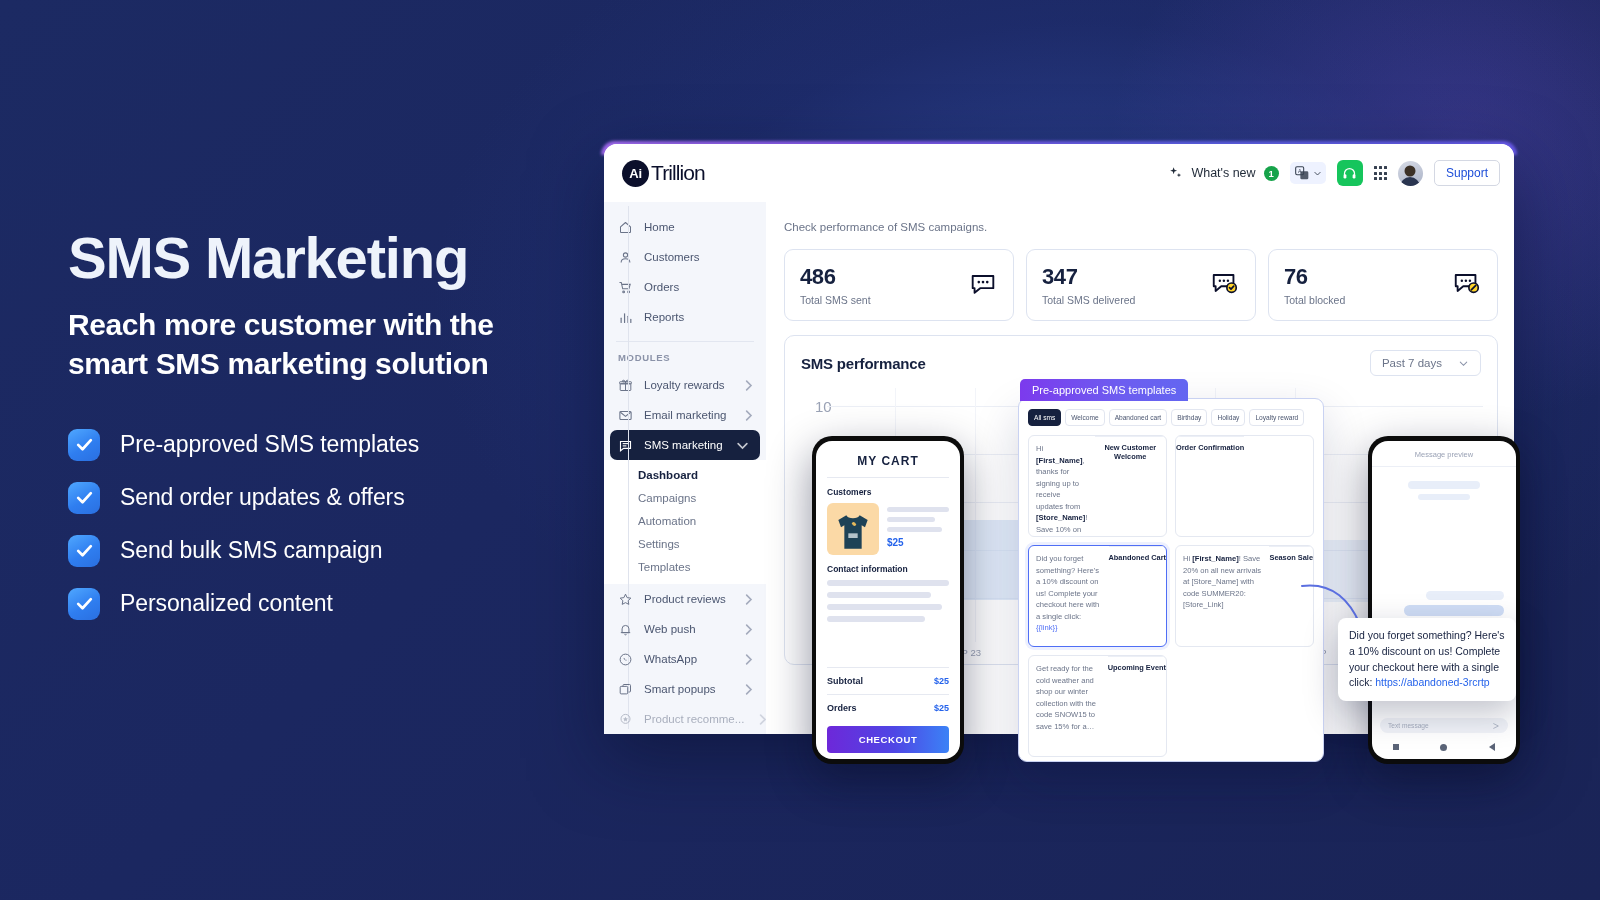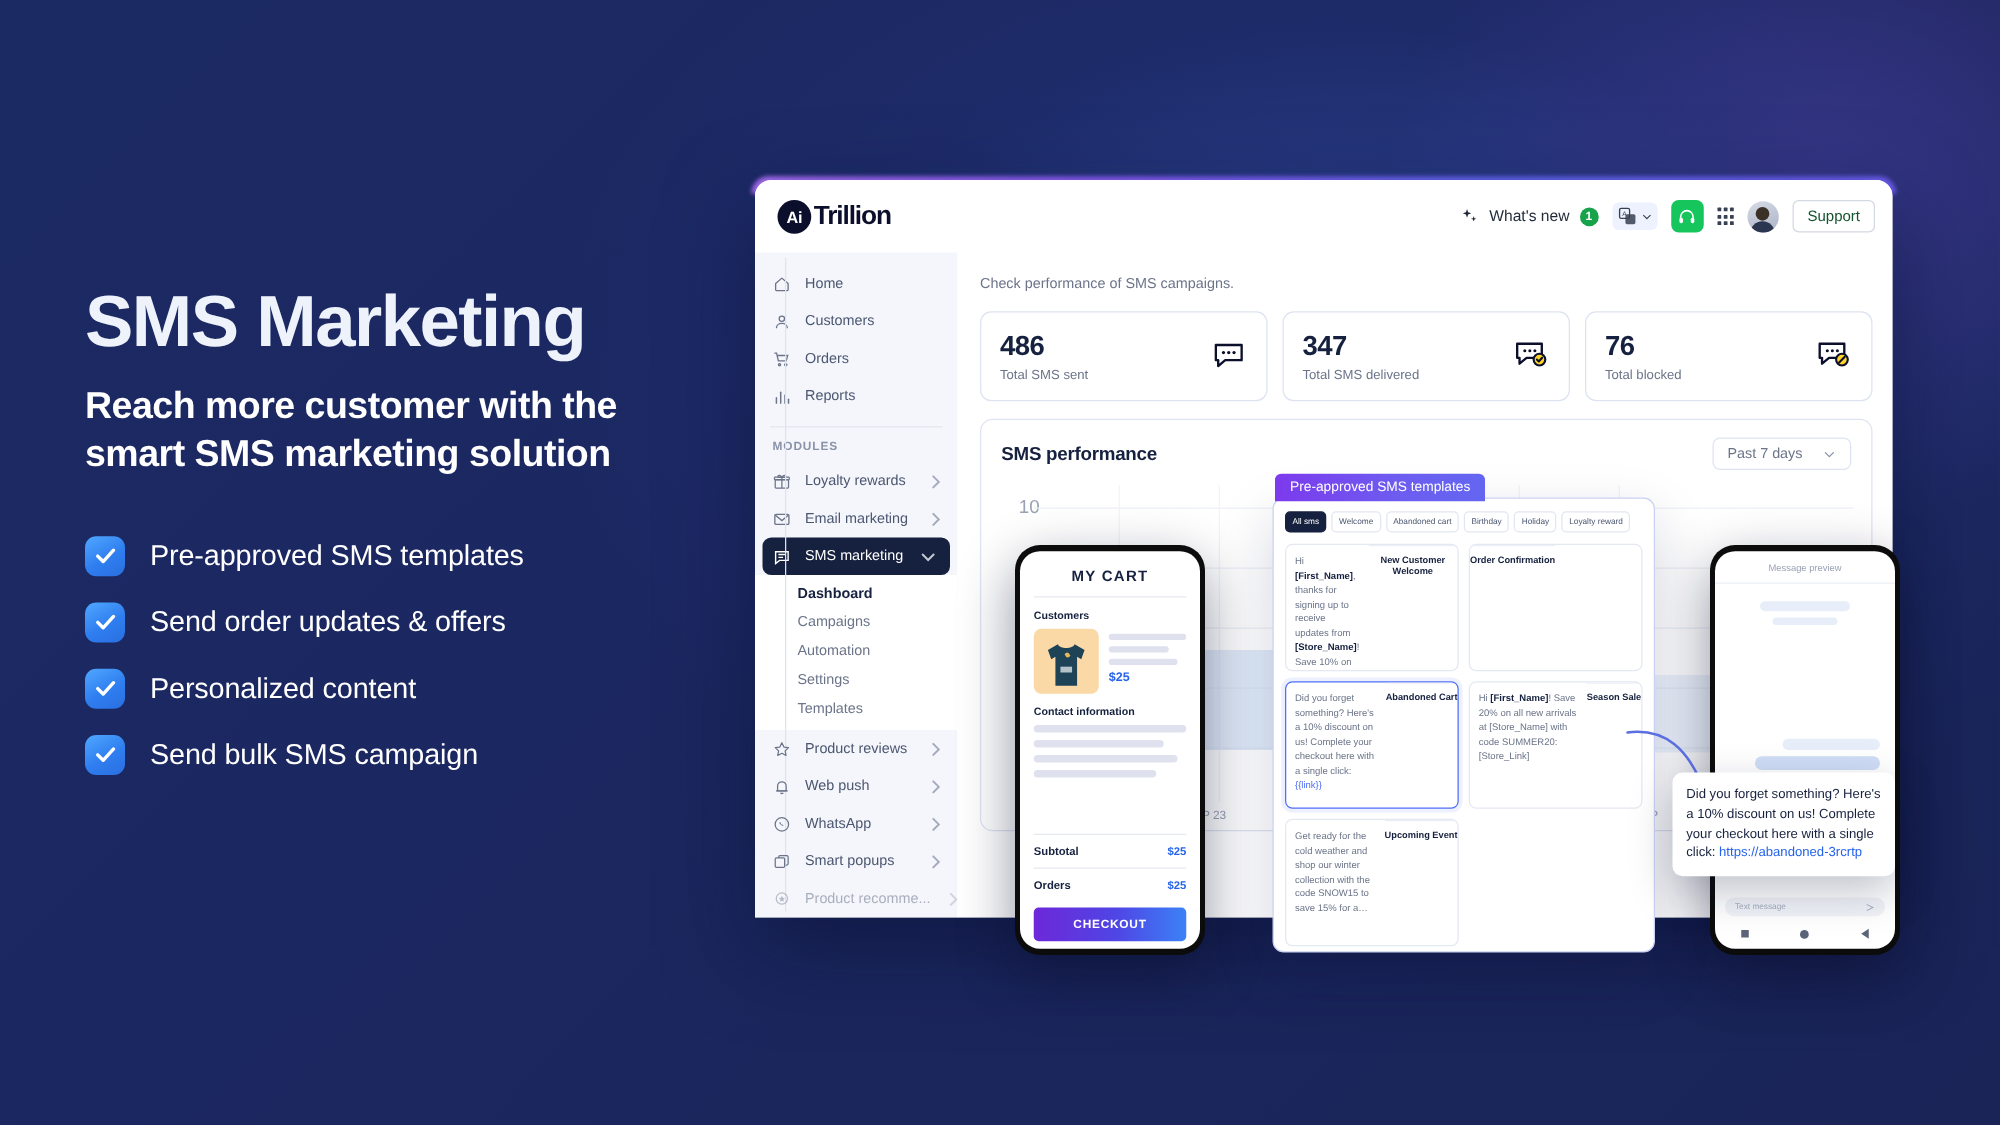--- a/index.html
+++ b/index.html
@@ -64,21 +64,21 @@
     height: 58px; background: #fff; display: flex; align-items: center;
     padding: 0 14px 0 18px; position: relative;
   }
   .logo { display: flex; align-items: center; gap: 1px; }
   .logo-badge {
     width: 27px; height: 27px; border-radius: 50%;
     background: #0b0f2b; color: #fff; font-weight: 700; font-size: 13px;
     display: flex; align-items: center; justify-content: center;
     letter-spacing: -0.3px;
   }
-  .logo-text { font-size: 21px; font-weight: 700; color: #0b0f2b; letter-spacing: -0.9px; margin-left: 1px;}
+  .logo-text { font-size: 21px; font-weight: 400; color: #0b0f2b; letter-spacing: -0.9px; margin-left: 1px;}
   .top-right { margin-left: auto; display: flex; align-items: center; gap: 11px; }
   .whatsnew { display:flex; align-items:center; gap:8px; font-size:12.5px; color:#1f2937; font-weight:500; }
   .spark { width: 15px; height: 15px; display:block; }
   .badge-1 {
     width: 15px; height: 15px; border-radius: 50%; background:#16a34a; color:#fff;
     font-size: 9.5px; font-weight:700; display:flex; align-items:center; justify-content:center;
   }
   .trans-btn {
     display:flex; align-items:center; gap:3px; background:#eef2ff;
     border-radius:5px; padding:3px 4px;
@@ -95,21 +95,21 @@
     width: 25px; height: 25px; border-radius: 50%; overflow:hidden;
     background: linear-gradient(160deg,#d7dbe6,#aab2c6);
     position: relative;
   }
   .avatar .face { position:absolute; left:50%; top:40%; transform:translate(-50%,-50%);
     width:11px;height:11px;border-radius:50%;background:#3b3026;}
   .avatar .body { position:absolute; left:50%; bottom:-3px; transform:translateX(-50%);
     width:20px;height:12px;border-radius:10px 10px 0 0;background:#2a3550;}
   .support-btn {
     border:1px solid #d4d8e3; border-radius:5px; padding:5px 11px;
-    font-size:12px; color:#14532d; background:#fff;
+    font-size:12px; color:#1d4ed8; background:#fff;
   }
 
   
   .app-body { display:flex; height: calc(100% - 58px); }
 
   
   .sidebar {
     width: 162px; background: #f4f6fb; padding-top: 10px;
     font-size: 11.5px; flex: 0 0 auto; position:relative; overflow:hidden;
   }
@@ -303,29 +303,29 @@
           </svg>
       </span>
       <span class="hero-li-label">Send order updates &amp; offers</span>
     </div>
     <div class="hero-li">
       <span class="chk">
         <svg viewBox="0 0 24 24" fill="none" stroke="#fff" stroke-width="3.4" stroke-linecap="round" stroke-linejoin="round">
             <polyline points="4,12.5 9.5,18 20,6.5"></polyline>
           </svg>
       </span>
-      <span class="hero-li-label">Personalized content</span>
+      <span class="hero-li-label">Send bulk SMS campaign</span>
     </div>
     <div class="hero-li">
       <span class="chk">
         <svg viewBox="0 0 24 24" fill="none" stroke="#fff" stroke-width="3.4" stroke-linecap="round" stroke-linejoin="round">
             <polyline points="4,12.5 9.5,18 20,6.5"></polyline>
           </svg>
       </span>
-      <span class="hero-li-label">Send bulk SMS campaign</span>
+      <span class="hero-li-label">Personalized content</span>
     </div>
   </div>
 </div>
 
 <div class="appwrap">
   <div class="app-glow"></div>
   <div class="app">
 
     <div class="topbar">
       <div class="logo">

